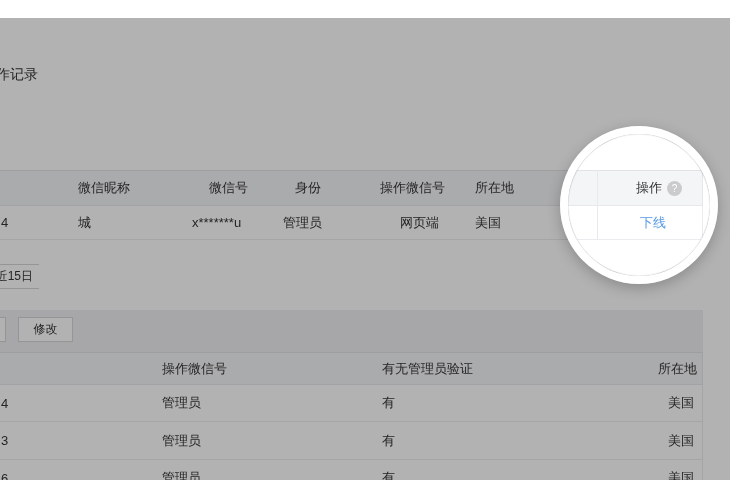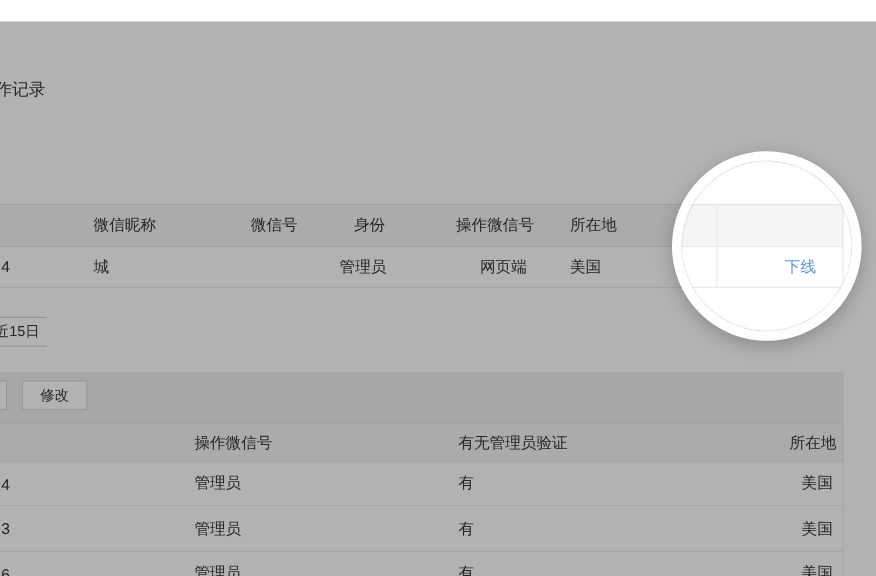--- a/index.html
+++ b/index.html
@@ -92,29 +92,34 @@
 <div class="page" style="--accent: #5598E5; --header-bg: #F4F5F7; --dim: rgba(8,8,8,0.31);">
 
   <div class="page-title">作记录</div>
 
   <div class="trow thead t1-header">
     <span class="cell" style="left:78px">微信昵称</span>
     <span class="cell" style="left:209px">微信号</span>
     <span class="cell" style="left:295px">身份</span>
     <span class="cell" style="left:380px">操作微信号</span>
     <span class="cell" style="left:475px">所在地</span>
+    <span class="cell" style="right:20px">
+      <span>操作</span>
+      <span class="help-circle">?</span>
+    </span>
   </div>
 
   <div class="trow t1-row">
     <span class="cell" style="left:1px">4</span>
     <span class="cell" style="left:78px">城</span>
+    <span class="cell" style="left:192px">x*******u</span>
     <span class="cell" style="left:283px">管理员</span>
     <span class="cell" style="left:400px">网页端</span>
     <span class="cell" style="left:475px">美国</span>
-    <span class="cell link" style="right:22px">下线</span>
+    <span class="cell link" style="right:36px">下线</span>
   </div>
 
   <div class="vline"></div>
 
   <div class="btn tab-15">近15日</div>
 
   <div class="toolbar-band"></div>
   <div class="btn frag-btn"></div>
   <div class="btn modify-btn">修改</div>
 

